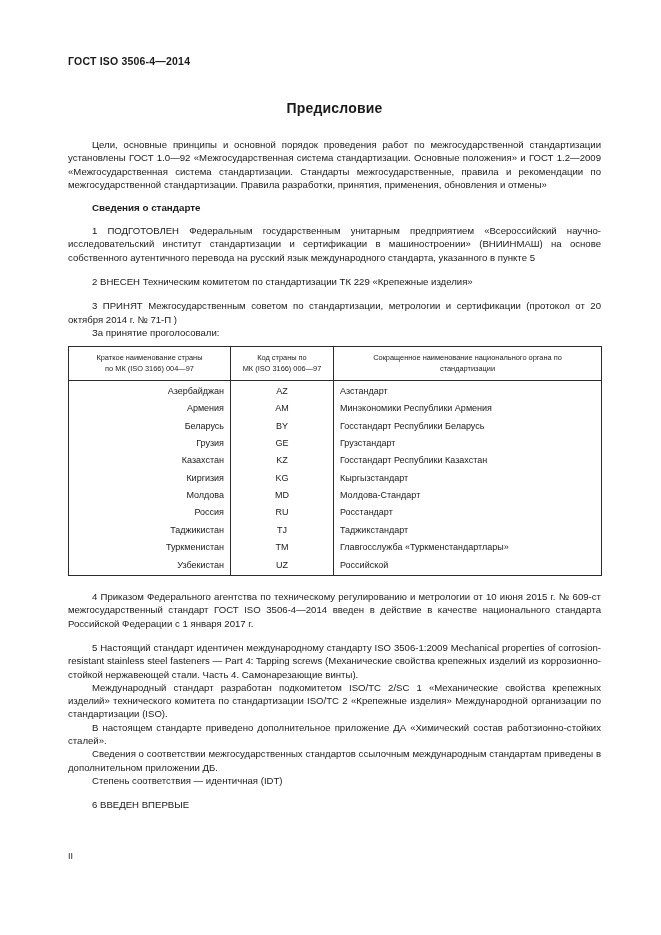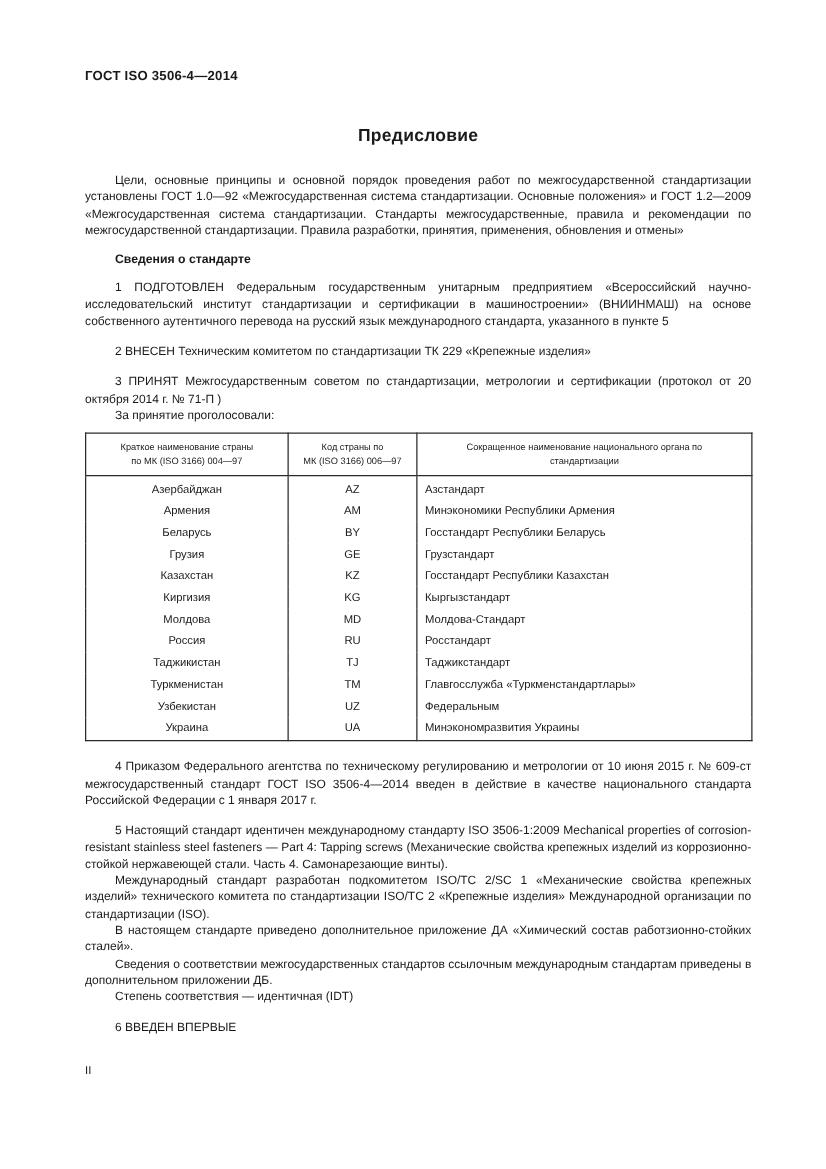--- a/index.html
+++ b/index.html
@@ -89,21 +89,21 @@
   }
   table.countries tbody tr:first-child td {
     padding-top: 4.5px;
   }
   table.countries tbody tr:last-child td {
     padding-bottom: 4.5px;
   }
   table.countries tbody tr:last-child td {
     border-bottom: 1px solid #2b2b2b;
   }
-  td.c-name { text-align: center; }
+  td.c-name { text-align: right; }
   td.c-code { text-align: center; }
   td.c-body { text-align: left; }
   col.col-name { width: 162px; }
   col.col-code { width: 103px; }
   col.col-body { width: 268px; }
   .tail-block p.para {
     margin-bottom: 0;
   }
   .spaced-top {
     margin-top: 11px !important;
@@ -207,26 +207,21 @@
             <td class="c-body">Таджикстандарт</td>
           </tr>
           <tr>
             <td class="c-name">Туркменистан</td>
             <td class="c-code">TM</td>
             <td class="c-body">Главгосслужба «Туркменстандартлары»</td>
           </tr>
           <tr>
             <td class="c-name">Узбекистан</td>
             <td class="c-code">UZ</td>
-            <td class="c-body">Федеральным</td>
-          </tr>
-          <tr>
-            <td class="c-name">Украина</td>
-            <td class="c-code">UA</td>
-            <td class="c-body">Минэкономразвития Украины</td>
+            <td class="c-body">Российской</td>
           </tr>
         </tbody>
     </table>
 
     <p class="para">4 Приказом Федерального агентства по техническому регулированию и метрологии от 10 июня 2015 г. № 609-ст межгосударственный стандарт ГОСТ ISO 3506-4—2014 введен в действие в качестве национального стандарта Российской Федерации с 1 января 2017 г.</p>
 
     <div class="tail-block">
       <p class="para">5 Настоящий стандарт идентичен международному стандарту ISO 3506-1:2009 Mechanical properties of corrosion-resistant stainless steel fasteners — Part 4: Tapping screws (Механические свойства крепежных изделий из коррозионно-стойкой нержавеющей стали. Часть 4. Самонарезающие винты).</p>
       <p class="para">Международный стандарт разработан подкомитетом ISO/TC 2/SC 1 «Механические свойства кре­пежных изделий» технического комитета по стандартизации ISO/TC 2 «Крепежные изделия» Междуна­родной организации по стандартизации (ISO).</p>
       <p class="para">В настоящем стандарте приведено дополнительное приложение ДА «Химический состав работ­зионно-стойких сталей».</p>

